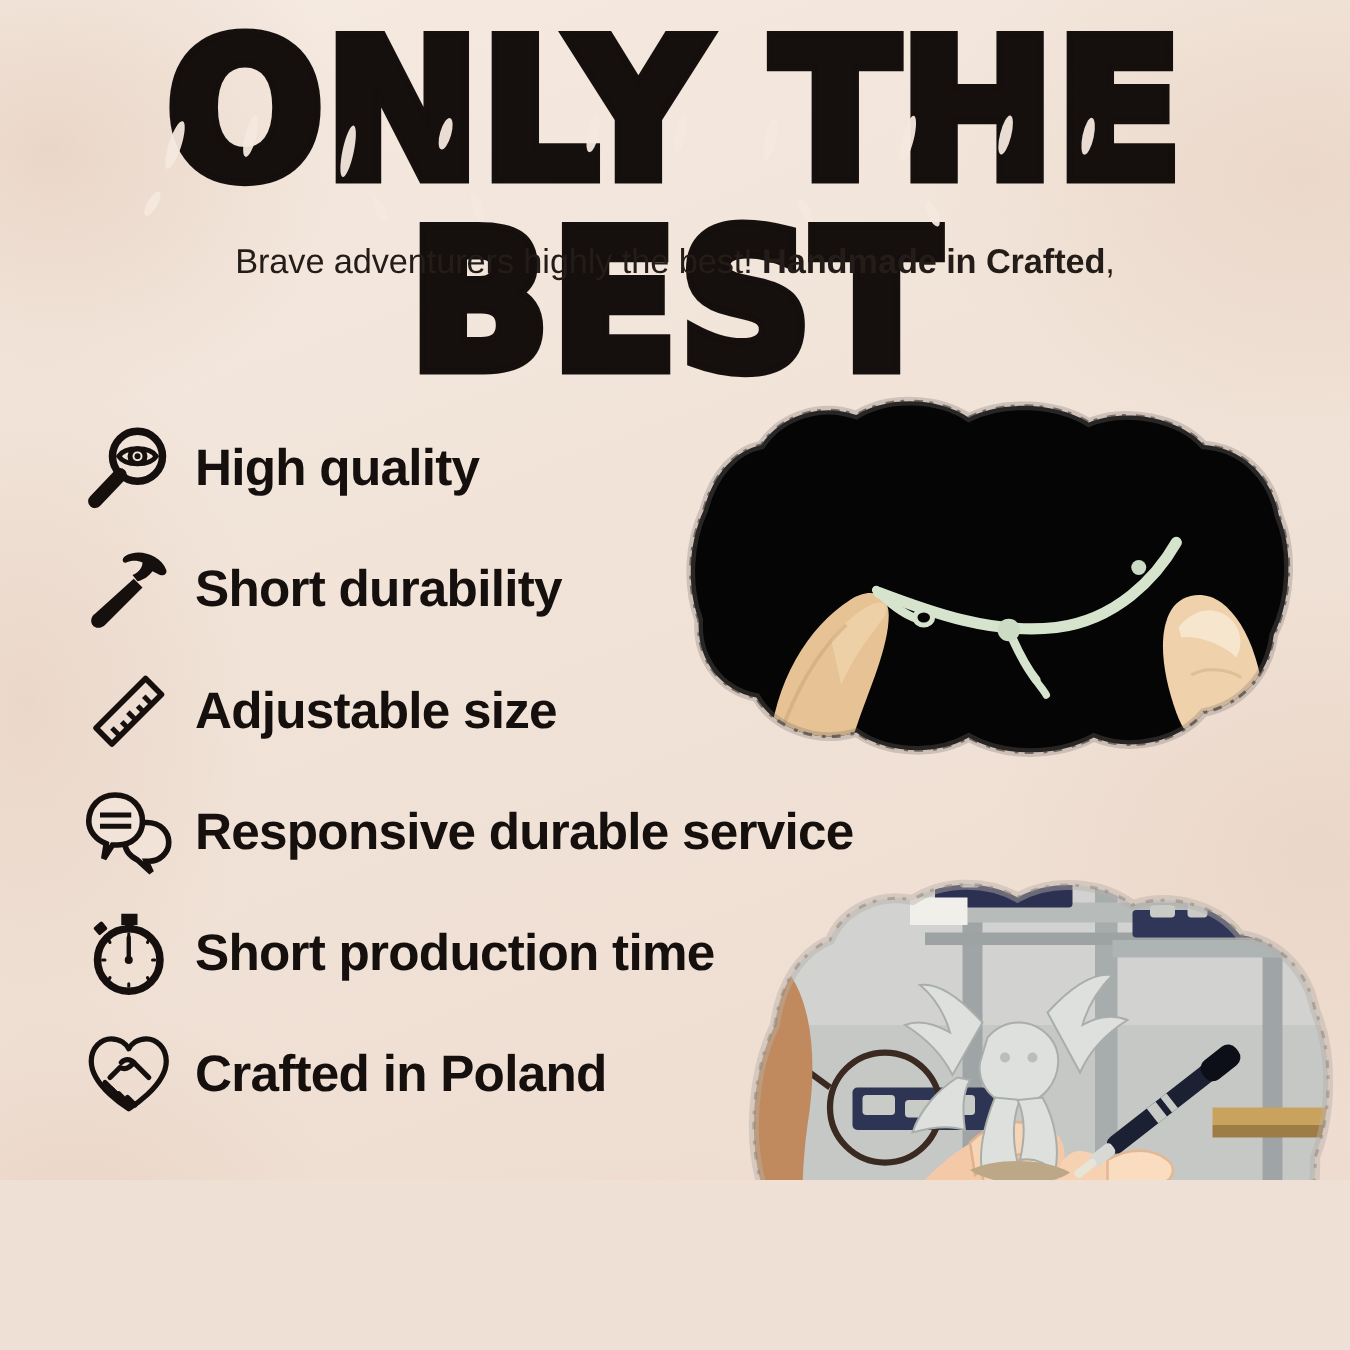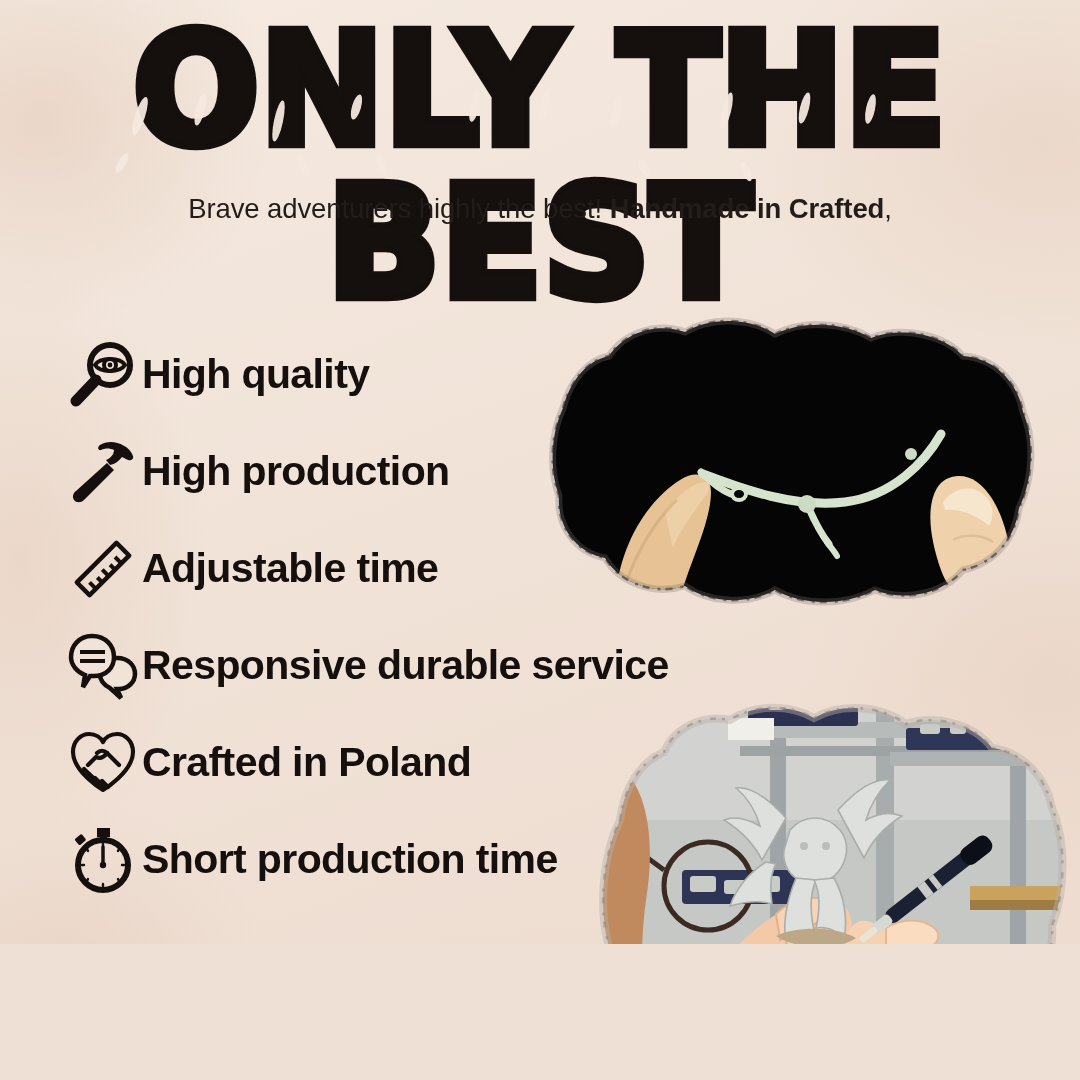--- a/index.html
+++ b/index.html
@@ -94,20 +94,21 @@
     justify-content: center;
   }
   .feature-icon svg { display: block; }
   .feature-label {
     font-family: "Liberation Sans", sans-serif;
     font-weight: bold;
     font-size: 41px;
     line-height: 1.05;
     color: #15100E;
     letter-spacing: -0.6px;
+    margin-left: 14px;
     white-space: nowrap;
   }
 
   
   .photo {
     position: absolute;
     overflow: hidden;
   }
   .photo-top {
     left: 545px;
@@ -169,64 +170,49 @@
 
     <div class="feature-row">
       <span class="feature-icon">
         <svg width="72" height="72" viewBox="0 0 72 72">
           <g fill="#15100E">
             <path d="M44 6 C52 6, 63 11, 66 20 C67 23, 64 25, 61 24 L55 21 C52 25, 48 28, 43 29 L39 24 C44 22, 47 18, 47 14 C43 12, 38 12, 34 14 C31 15, 30 11, 33 9 C36 7, 40 6, 44 6 Z"></path>
             <path d="M40 27 L47 34 L17 64 C14 67, 9 67, 7 64 C5 61, 6 57, 9 55 Z"></path>
           </g>
         </svg>
       </span>
-      <span class="feature-label">High production</span>
+      <span class="feature-label">Short durability</span>
     </div>
 
     <div class="feature-row">
       <span class="feature-icon">
         <svg width="72" height="72" viewBox="0 0 72 72" fill="none" stroke="#15100E" stroke-width="4.5" stroke-linejoin="round">
           <g transform="rotate(-45 36 36)">
             <rect x="8" y="27" width="56" height="18"></rect>
             <line x1="17" y1="45" x2="17" y2="36" stroke-width="4"></line>
             <line x1="26" y1="45" x2="26" y2="38" stroke-width="4"></line>
             <line x1="35" y1="45" x2="35" y2="36" stroke-width="4"></line>
             <line x1="44" y1="45" x2="44" y2="38" stroke-width="4"></line>
             <line x1="53" y1="45" x2="53" y2="36" stroke-width="4"></line>
           </g>
         </svg>
       </span>
-      <span class="feature-label">Adjustable time</span>
+      <span class="feature-label">Adjustable size</span>
     </div>
 
     <div class="feature-row">
       <span class="feature-icon">
         <svg width="72" height="72" viewBox="0 0 72 72" fill="none" stroke="#15100E" stroke-width="4.5">
           <path d="M50 28 C62 28, 68 36, 68 44 C68 52, 61 59, 52 59 L50 59 L54 68 L43 58 C37 55, 33 50, 33 44 C33 36, 40 28, 50 28 Z" fill="#F1E3D8"></path>
           <path d="M25 6 C39 6, 47 16, 47 27 C47 38, 39 46, 27 46 L23 46 L16 57 L18 45 C10 42, 4 35, 4 27 C4 16, 12 6, 25 6 Z" fill="#F1E3D8"></path>
           <line x1="13" y1="22" x2="38" y2="22" stroke-width="4"></line>
           <line x1="13" y1="31" x2="38" y2="31" stroke-width="4"></line>
         </svg>
       </span>
       <span class="feature-label">Responsive durable service</span>
-    </div>
-
-    <div class="feature-row">
-      <span class="feature-icon">
-        <svg width="72" height="72" viewBox="0 0 72 72" fill="none" stroke="#15100E" stroke-width="4.2" stroke-linejoin="round" stroke-linecap="round">
-          <path d="M36 63 C36 63, 6 45, 6 25 C6 14, 14 7, 22 7 C29 7, 34 11, 36 15 C38 11, 43 7, 50 7 C58 7, 66 14, 66 25 C66 45, 36 63, 36 63 Z"></path>
-          <path d="M30 26 C33 23, 37 23, 40 26 L52 38"></path>
-          <path d="M40 26 C37 30, 33 32, 29 30 L21 38"></path>
-          <line x1="17" y1="42" x2="27" y2="52"></line>
-          <line x1="22" y1="47" x2="32" y2="57"></line>
-          <line x1="28" y1="51" x2="36" y2="59"></line>
-          <line x1="35" y1="54" x2="41" y2="60"></line>
-        </svg>
-      </span>
-      <span class="feature-label">Crafted in Poland</span>
     </div>
 
     <div class="feature-row">
       <span class="feature-icon">
         <svg width="72" height="72" viewBox="0 0 72 72" fill="none" stroke="#15100E">
           <circle cx="36" cy="41" r="25" stroke-width="6"></circle>
           <rect x="30" y="4" width="13" height="9" fill="#15100E" stroke="none"></rect>
           <rect x="33" y="11" width="7" height="6" fill="#15100E" stroke="none"></rect>
           <rect x="9" y="12" width="9" height="8" rx="1.5" fill="#15100E" stroke="none" transform="rotate(-40 13 16)"></rect>
           <line x1="36" y1="41" x2="36" y2="23" stroke-width="3.5" stroke-linecap="round"></line>
@@ -238,20 +224,35 @@
             <line x1="52" y1="57" x2="51" y2="55"></line>
             <line x1="36" y1="62" x2="36" y2="60"></line>
             <line x1="20" y1="57" x2="21" y2="55"></line>
             <line x1="15" y1="41" x2="17" y2="41"></line>
             <line x1="20" y1="25" x2="21" y2="27"></line>
           </g>
         </svg>
       </span>
       <span class="feature-label">Short production time</span>
     </div>
+
+    <div class="feature-row">
+      <span class="feature-icon">
+        <svg width="72" height="72" viewBox="0 0 72 72" fill="none" stroke="#15100E" stroke-width="4.2" stroke-linejoin="round" stroke-linecap="round">
+          <path d="M36 63 C36 63, 6 45, 6 25 C6 14, 14 7, 22 7 C29 7, 34 11, 36 15 C38 11, 43 7, 50 7 C58 7, 66 14, 66 25 C66 45, 36 63, 36 63 Z"></path>
+          <path d="M30 26 C33 23, 37 23, 40 26 L52 38"></path>
+          <path d="M40 26 C37 30, 33 32, 29 30 L21 38"></path>
+          <line x1="17" y1="42" x2="27" y2="52"></line>
+          <line x1="22" y1="47" x2="32" y2="57"></line>
+          <line x1="28" y1="51" x2="36" y2="59"></line>
+          <line x1="35" y1="54" x2="41" y2="60"></line>
+        </svg>
+      </span>
+      <span class="feature-label">Crafted in Poland</span>
+    </div>
   </div>
 
   <div class="photo photo-top">
     <svg width="500" height="300" viewBox="0 0 500 300">
       <defs>
         <clipPath id="tornTop">
           <path d="M18,96 C26,66 44,48 64,44 C80,20 112,10 140,20 C166,4 206,6 230,22
                    C258,8 300,10 326,26 C356,14 398,22 418,44 C448,46 472,68 478,100
                    C490,128 488,168 474,196 C470,228 448,252 418,258
                    C398,282 360,290 330,278 C300,294 258,294 230,278

